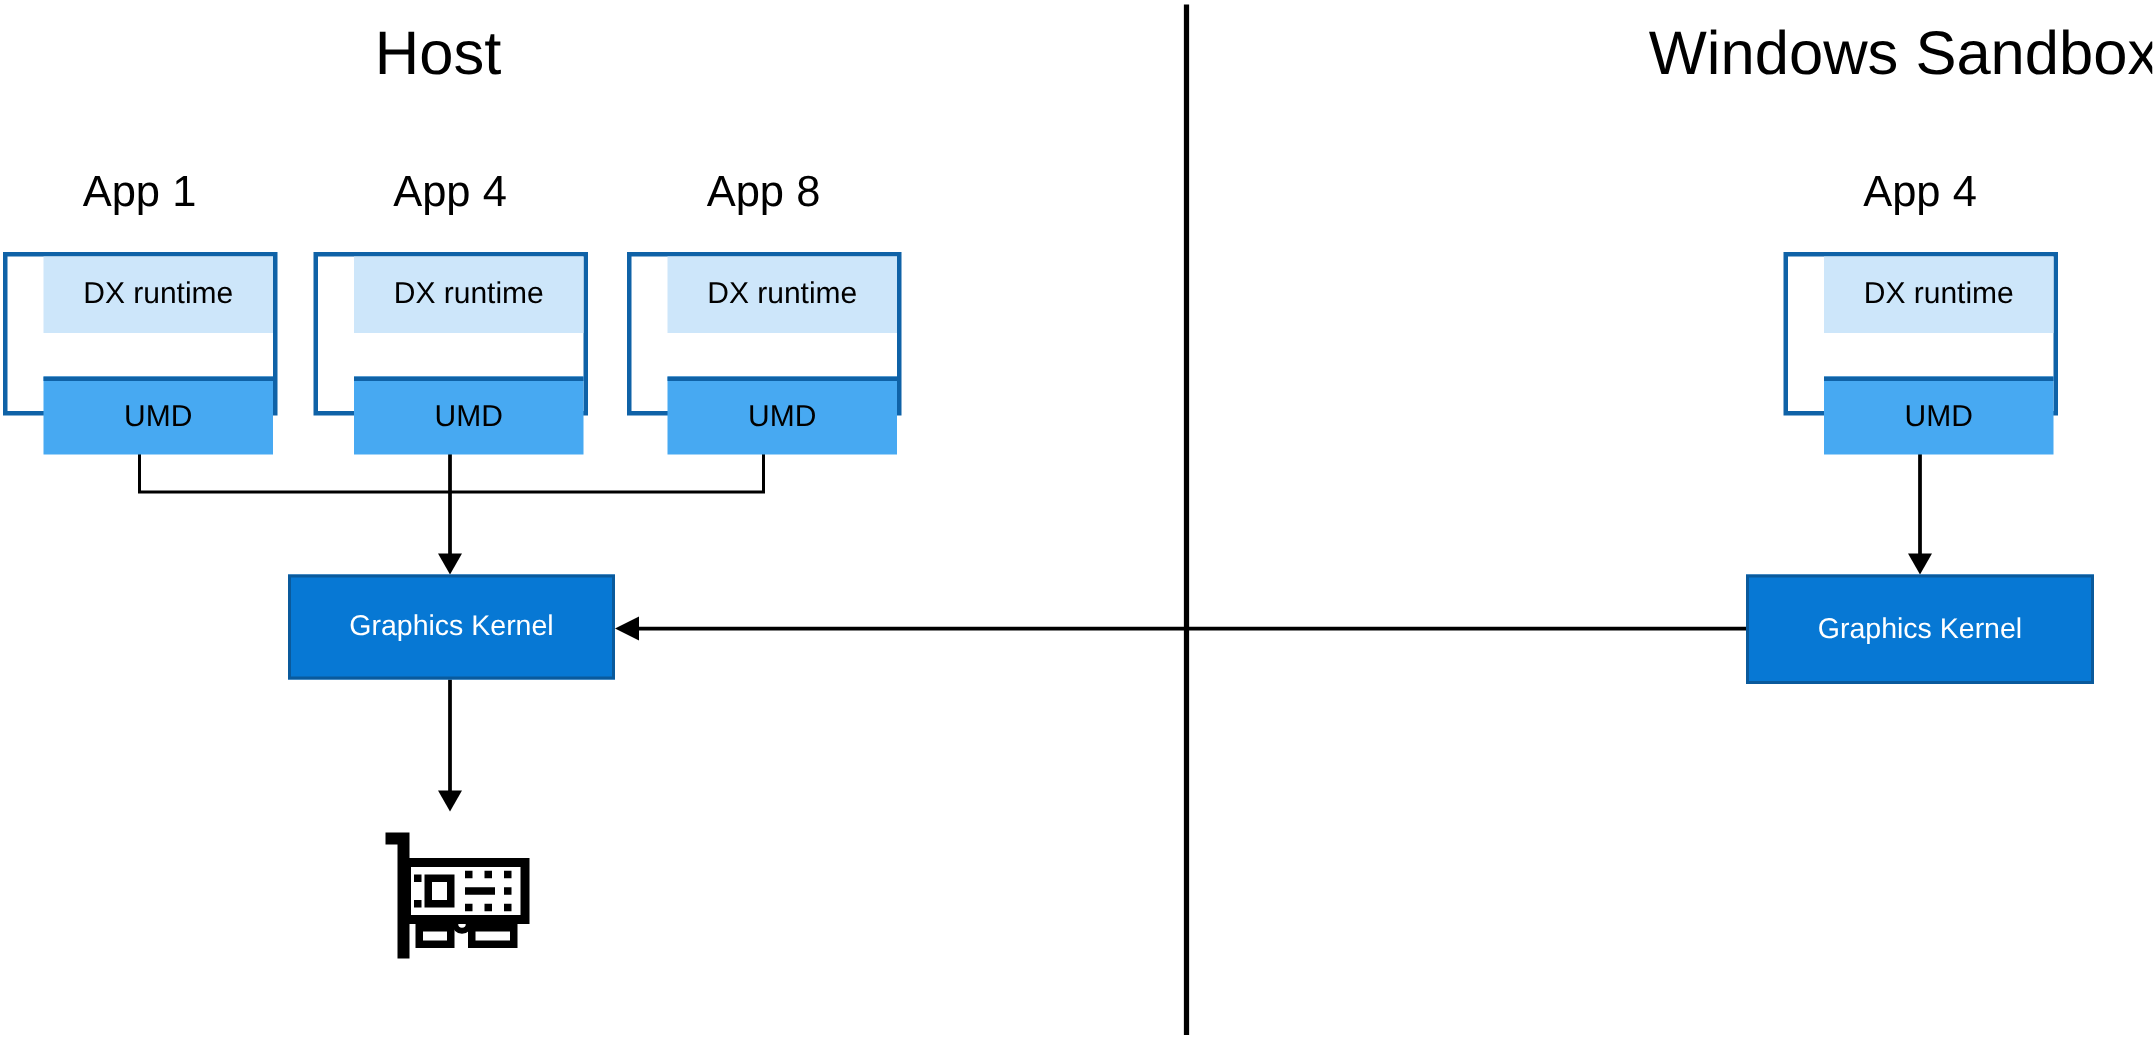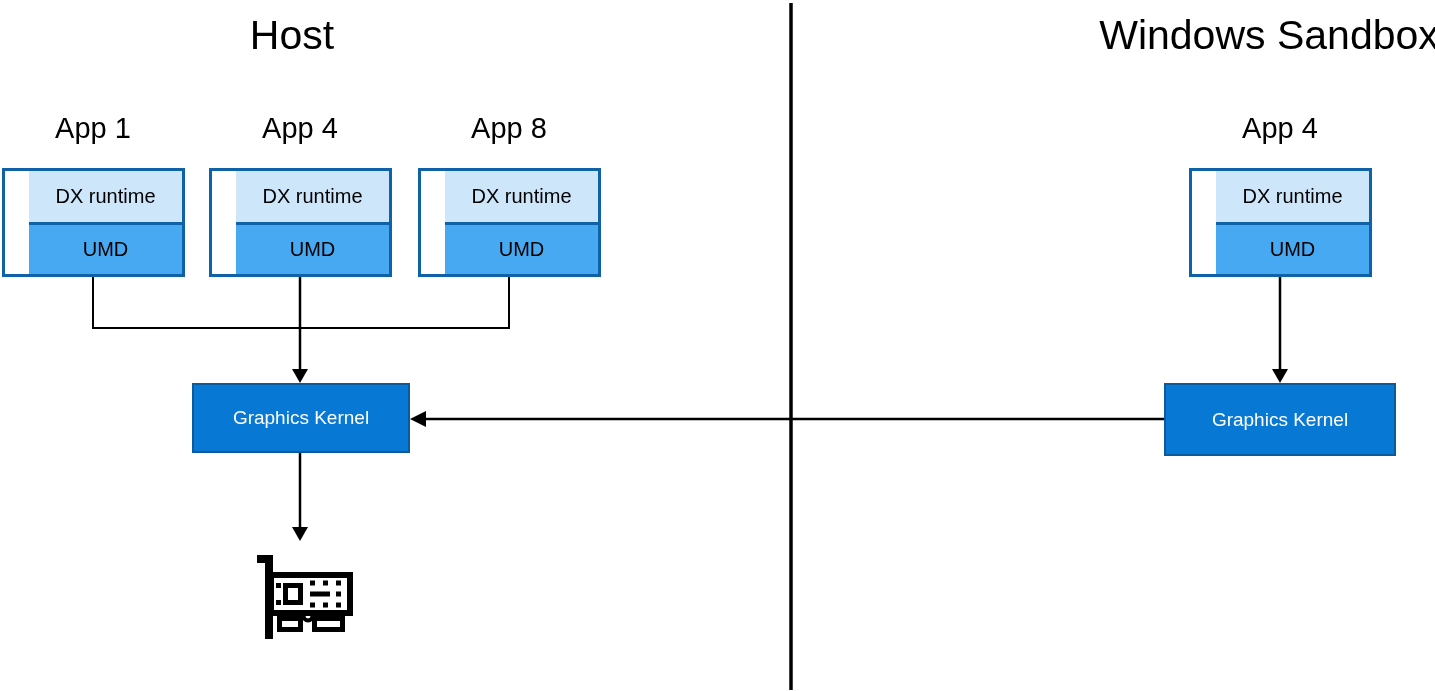--- a/index.html
+++ b/index.html
@@ -67,20 +67,21 @@
   }
   .umd-cell {
     height: 52px;
     box-sizing: border-box;
     border-top: 3px solid var(--box-border, #0F62A7);
     background: var(--umd-fill, #47A9F2);
     display: flex;
     align-items: center;
     justify-content: center;
     font-size: 20px;
+    margin-top: 29px;
   }
   .kernel-box {
     position: absolute;
     background: var(--kernel-fill, #0778D4);
     border: 2px solid var(--kernel-border, #0A5A9C);
     box-sizing: border-box;
     color: var(--kernel-text, #fff);
     display: flex;
     align-items: center;
     justify-content: center;

